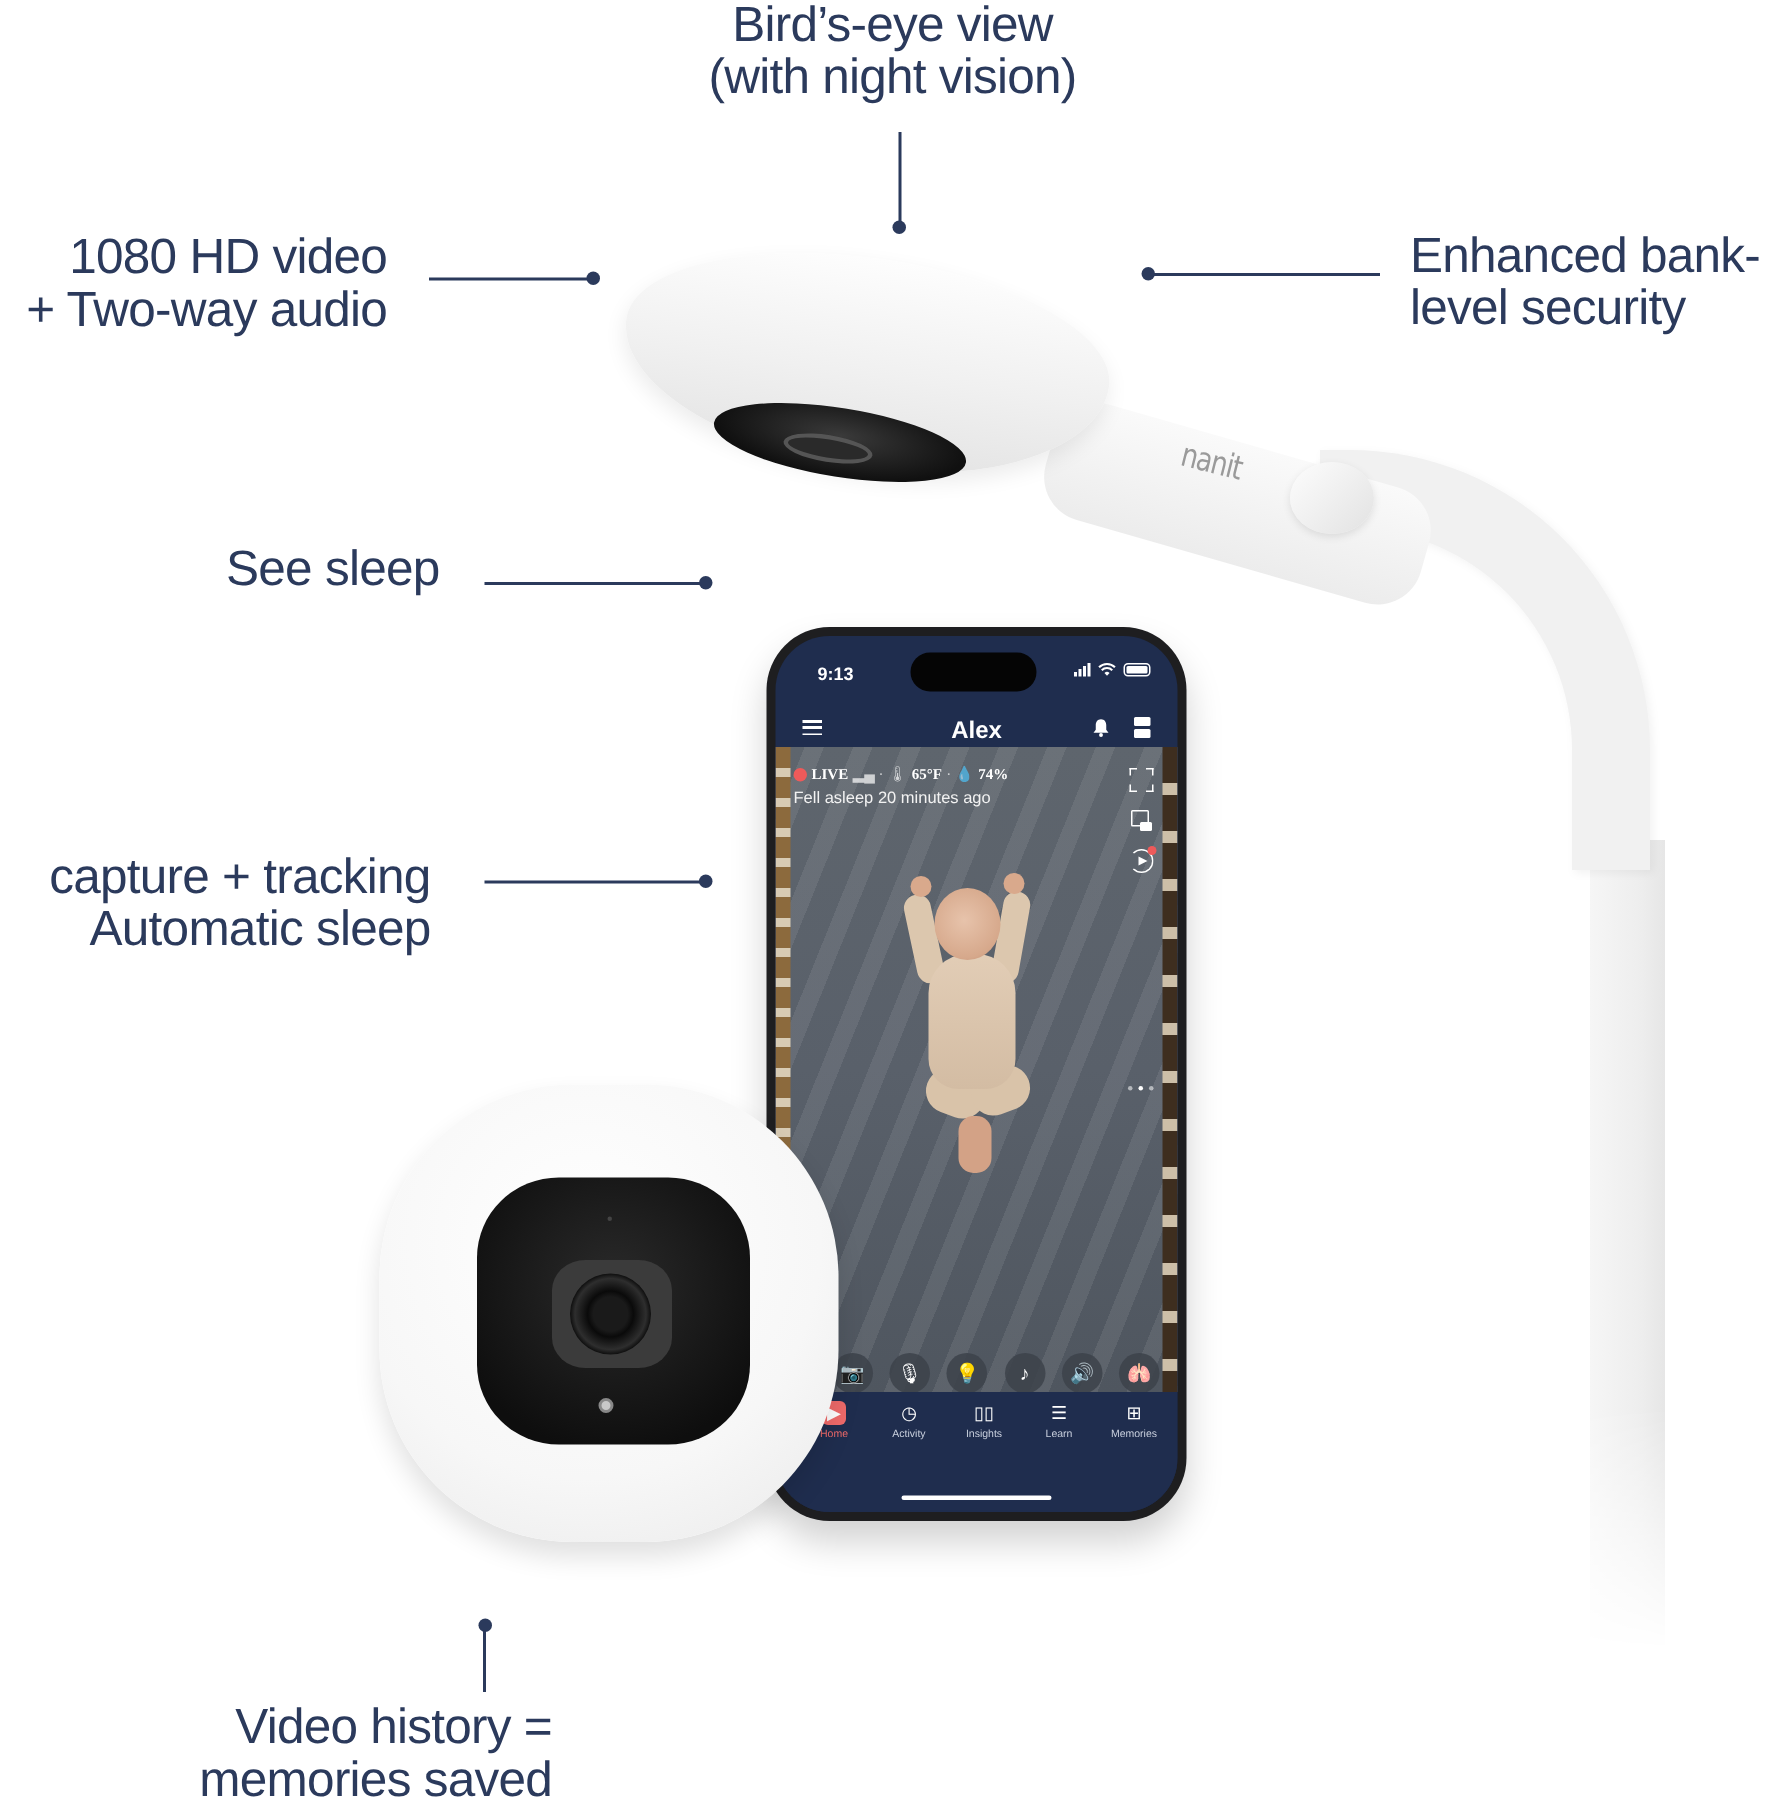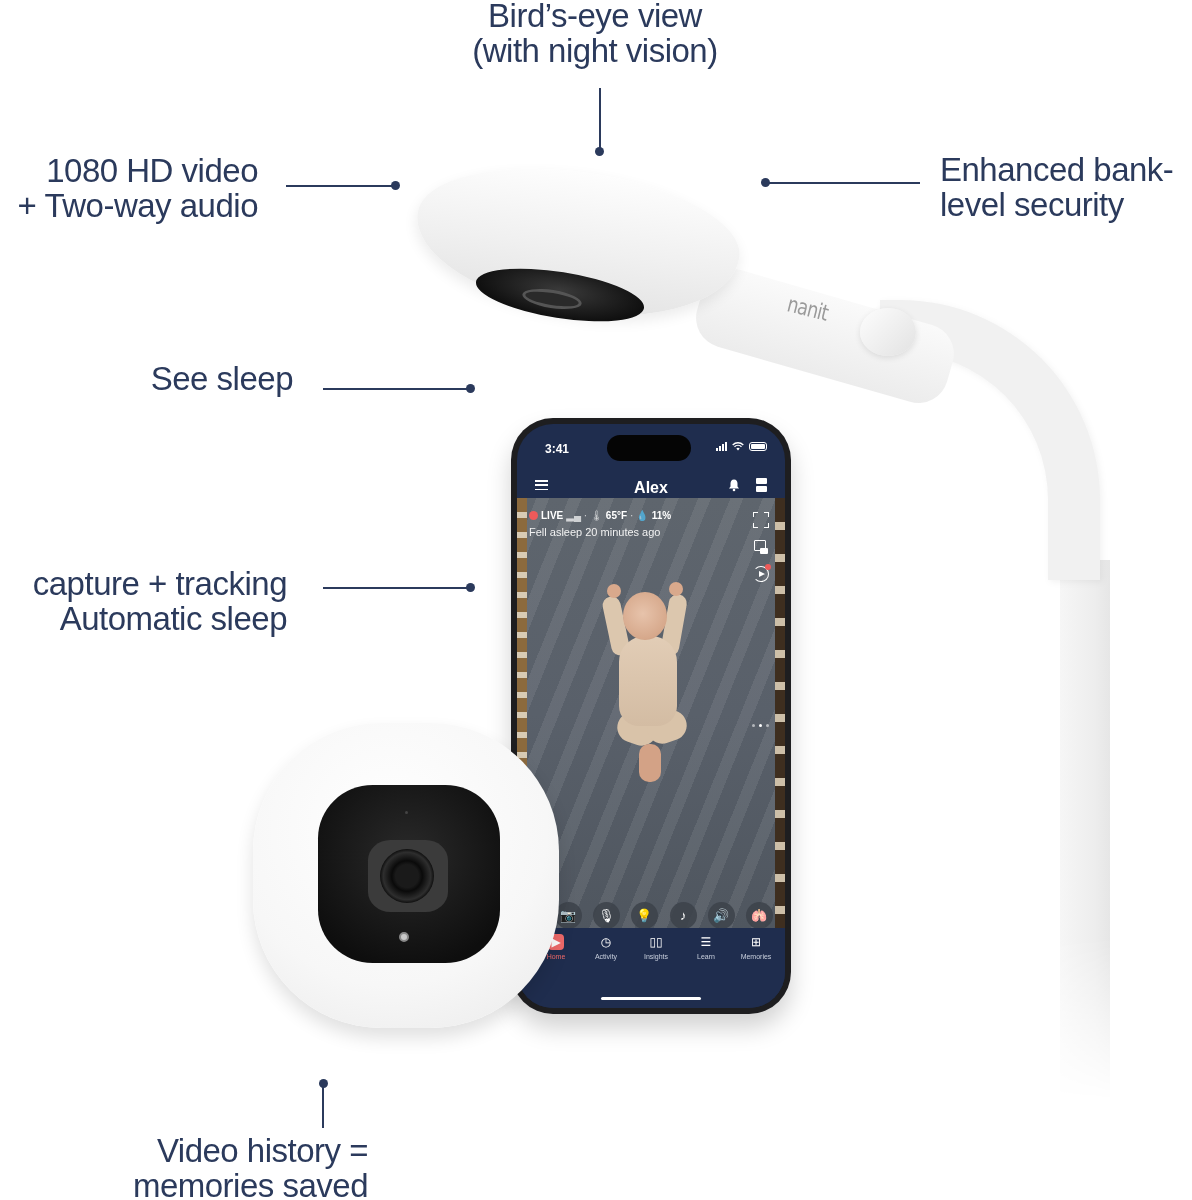--- a/index.html
+++ b/index.html
@@ -112,21 +112,21 @@
       linear-gradient(180deg, #5e656d 0%, #59606a 50%, #4f565f 100%);
   }
   .crib-left {
     position: absolute; left: 0; top: 0; bottom: 0; width: 10px;
     background: repeating-linear-gradient(180deg, #8c6a3d 0 14px, #d8cbb4 14px 20px);
   }
   .crib-right {
     position: absolute; right: 0; top: 0; bottom: 0; width: 10px;
     background: repeating-linear-gradient(180deg, #3e2e1f 0 24px, #cdbfa8 24px 32px);
   }
-  .overlay-live { position: absolute; left: 12px; top: 12px; font-size: 10px; font-weight: bold; display: flex; align-items: center; gap: 3px; }
+  .overlay-live { position: absolute; left: 12px; top: 12px; font-size: 10px; font-weight: bold; display: flex; align-items: center; gap: 3px; font-family: Liberation Serif, serif; }
   .live-dot { width: 9px; height: 9px; border-radius: 50%; background: #ee5a5a; }
   .overlay-sep { color: rgba(255,255,255,0.7); font-weight: normal; }
   .overlay-sub { position: absolute; left: 12px; top: 28px; font-size: 11px; color: #f2f2f2; }
   .side-controls { position: absolute; right: 16px; top: 14px; display: flex; flex-direction: column; gap: 11px; align-items: center; }
   .side-controls .ic { width: 16px; height: 16px; position: relative; }
   .fs-icon i { position: absolute; width: 5px; height: 5px; border-color: #fff; border-style: solid; border-width: 0; }
   .fs-icon i:nth-child(1) { left: 0; top: 0; border-left-width: 1.5px; border-top-width: 1.5px; }
   .fs-icon i:nth-child(2) { right: 0; top: 0; border-right-width: 1.5px; border-top-width: 1.5px; }
   .fs-icon i:nth-child(3) { left: 0; bottom: 0; border-left-width: 1.5px; border-bottom-width: 1.5px; }
   .fs-icon i:nth-child(4) { right: 0; bottom: 0; border-right-width: 1.5px; border-bottom-width: 1.5px; }
@@ -213,21 +213,21 @@
 <div class="arm-knob"></div>
 <div class="brand">nanit</div>
 <div class="cam-head"></div>
 <div class="cam-lens-area"></div>
 <div class="cam-lens"></div>
 
 <div class="phone">
   <div class="screen">
 
     <div class="status-bar">
-      <div class="status-time">3:41</div>
+      <div class="status-time">9:13</div>
       <div class="island"></div>
       <div class="status-icons">
         <div class="sig">
             <i style="height:3px"></i>
             <i style="height:5px"></i>
             <i style="height:7px"></i>
             <i style="height:9px"></i>
           </div>
         <svg class="wifi" viewBox="0 0 12 9">
             <path d="M6 8.5 L4.3 6.6 A2.5 2.5 0 0 1 7.7 6.6 Z" fill="#fff"></path>
@@ -271,21 +271,21 @@
         <div class="b-head"></div>
       </div>
 
       <div class="overlay-live">
         <span class="live-dot"></span>
         <span>LIVE</span>
         <span class="overlay-sep">▂▄ ·</span>
         <span class="overlay-sep">🌡</span>
         <span>65°F</span>
         <span class="overlay-sep">· 💧</span>
-        <span>11%</span>
+        <span>74%</span>
       </div>
       <div class="overlay-sub">Fell asleep 20 minutes ago</div>
 
       <div class="side-controls">
         <div class="ic fs-icon">
             <i></i>
             <i></i>
             <i></i>
             <i></i>
           </div>

